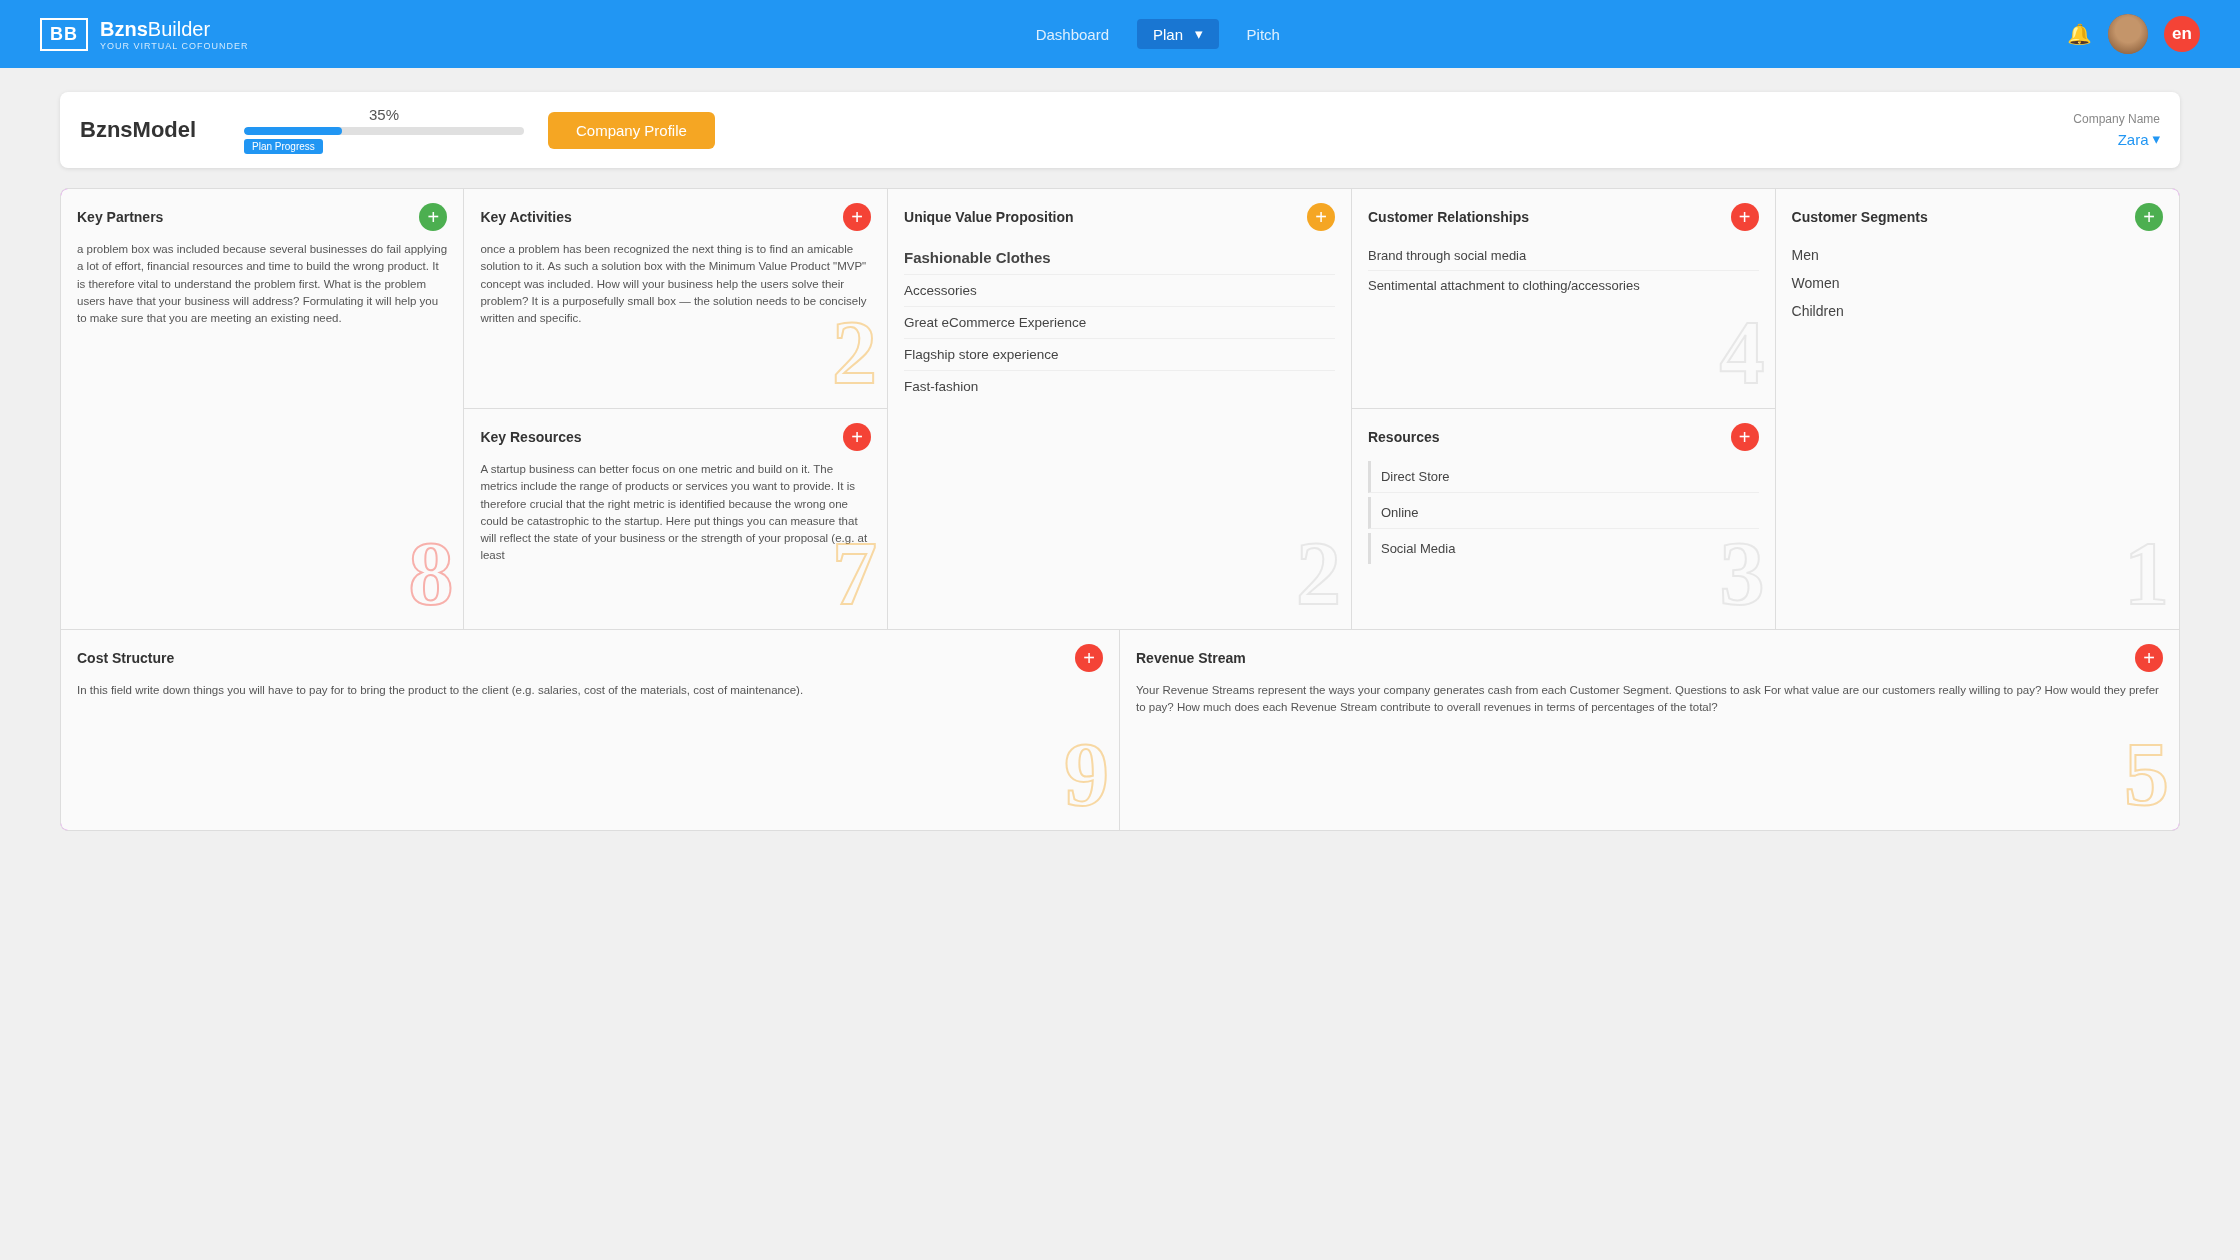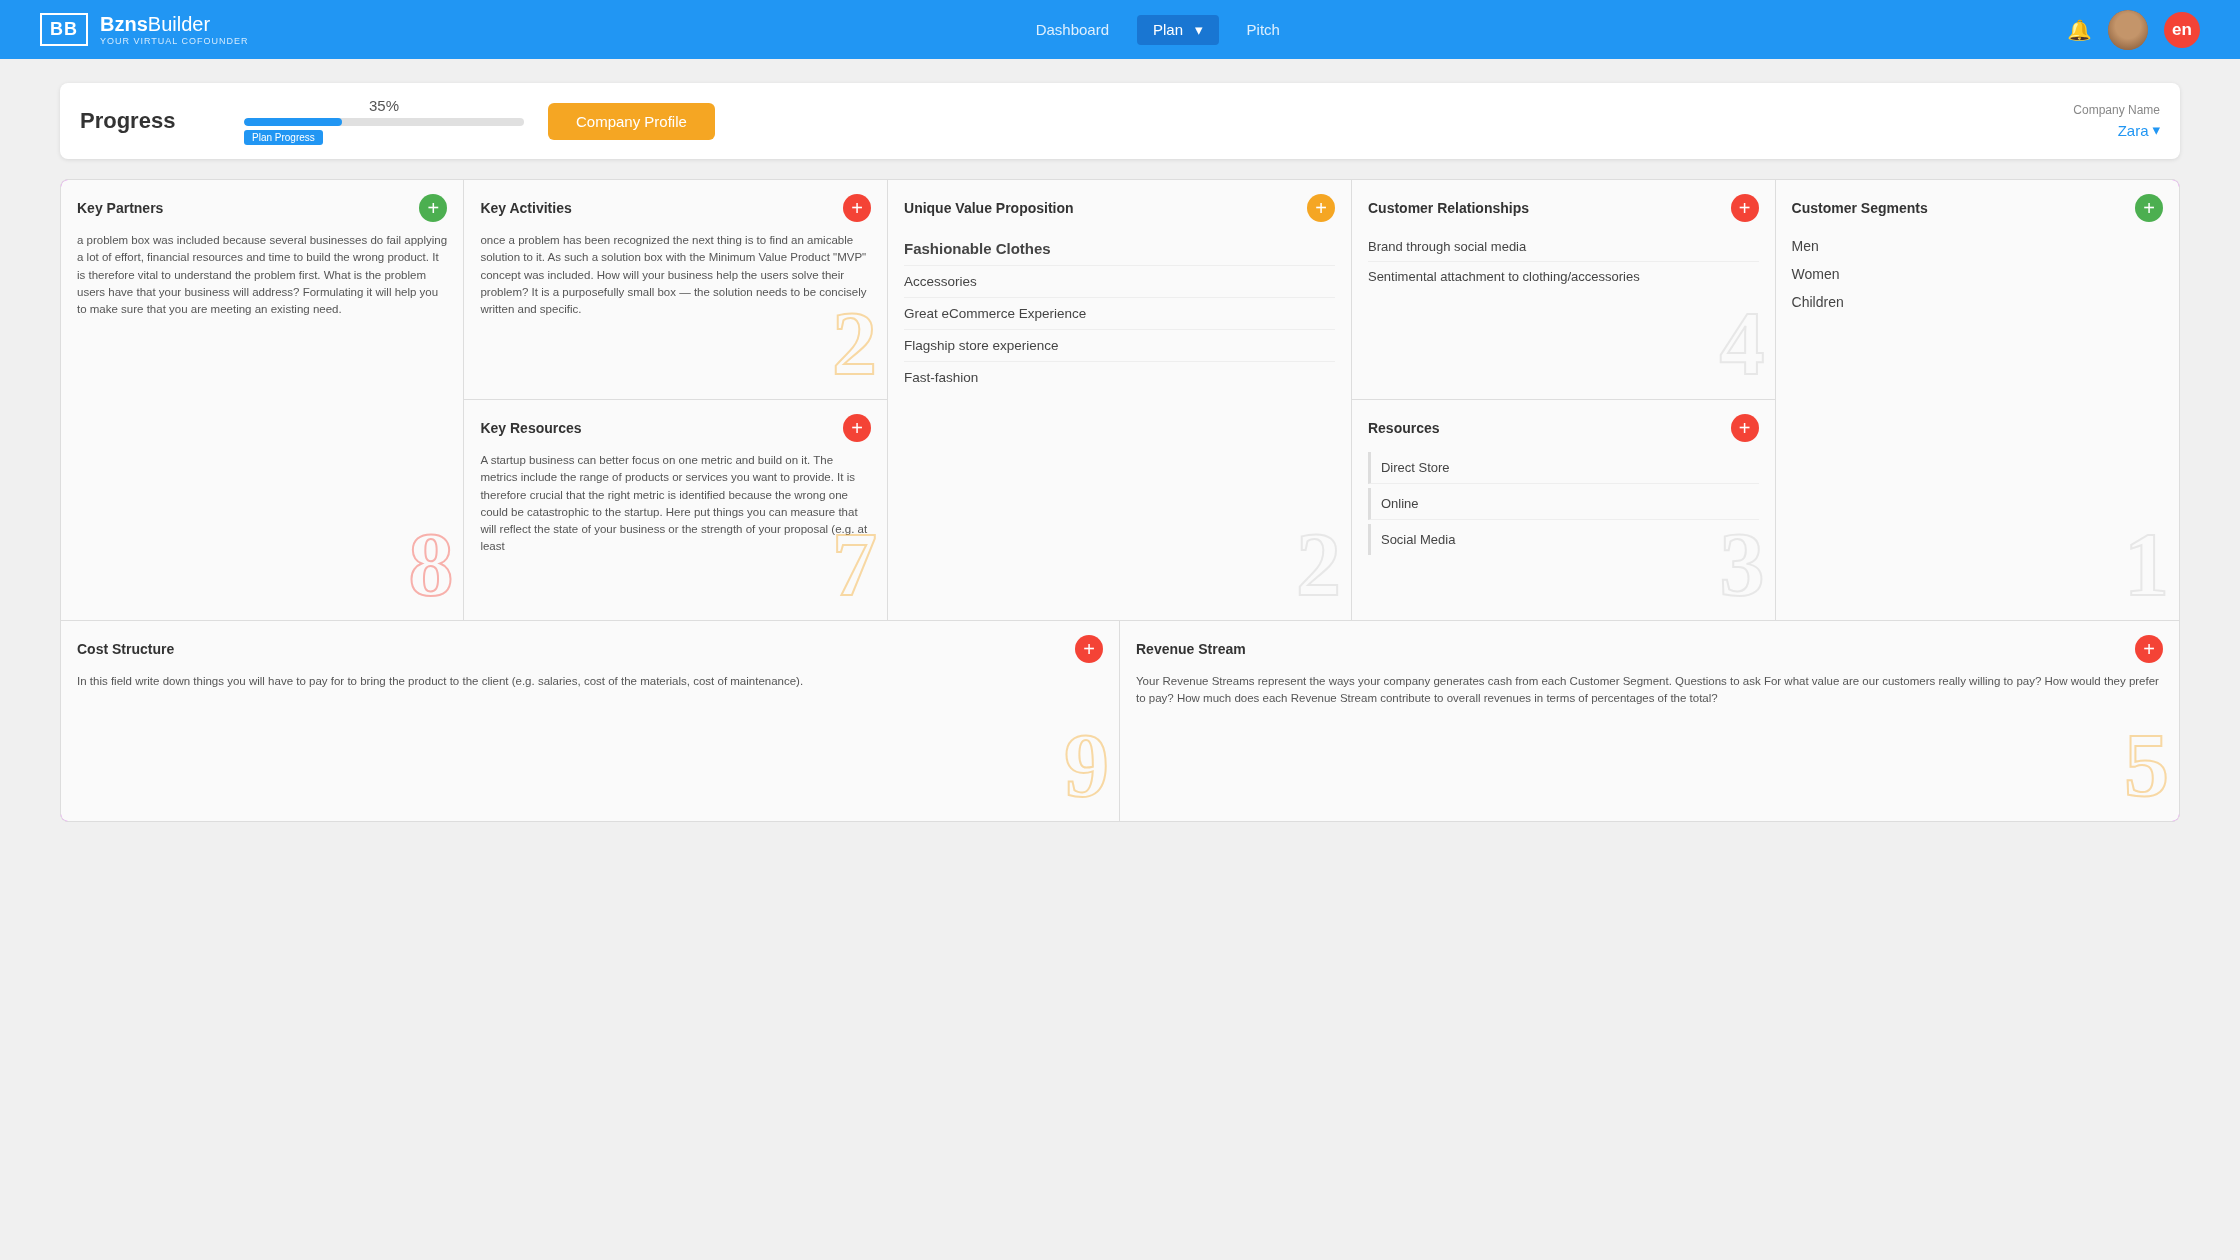--- a/index.html
+++ b/index.html
@@ -1,21 +1,21 @@
 <!DOCTYPE html>
 <html><head>
   <meta charset="utf-8">
   <style>
     * { box-sizing: border-box; margin: 0; padding: 0; }
     body { font-family: Arial, sans-serif; background: #f0f0f0; min-width: 1120px; }
 
     
     .header {
       background: #2196f3;
-      height: 59px;
+      height: 68px;
       display: flex;
       align-items: center;
       padding: 0 40px;
       justify-content: space-between;
     }
     .logo-area {
       display: flex;
       align-items: center;
       gap: 12px;
     }
@@ -386,21 +386,21 @@
     <div class="avatar">
       <div class="avatar-img"></div>
     </div>
     <div class="lang-badge">en</div>
   </div>
 </header>
 
 <div class="main-container">
 
   <div class="top-bar">
-    <div class="page-title">Progress</div>
+    <div class="page-title">BznsModel</div>
 
     <div class="progress-section">
       <div class="progress-percent">35%</div>
       <div class="progress-bar-wrap">
         <div class="progress-bar-fill" style="width:35%"></div>
       </div>
       <div class="progress-label">Plan Progress</div>
     </div>
 
     <button class="company-profile-btn">Company Profile</button>

